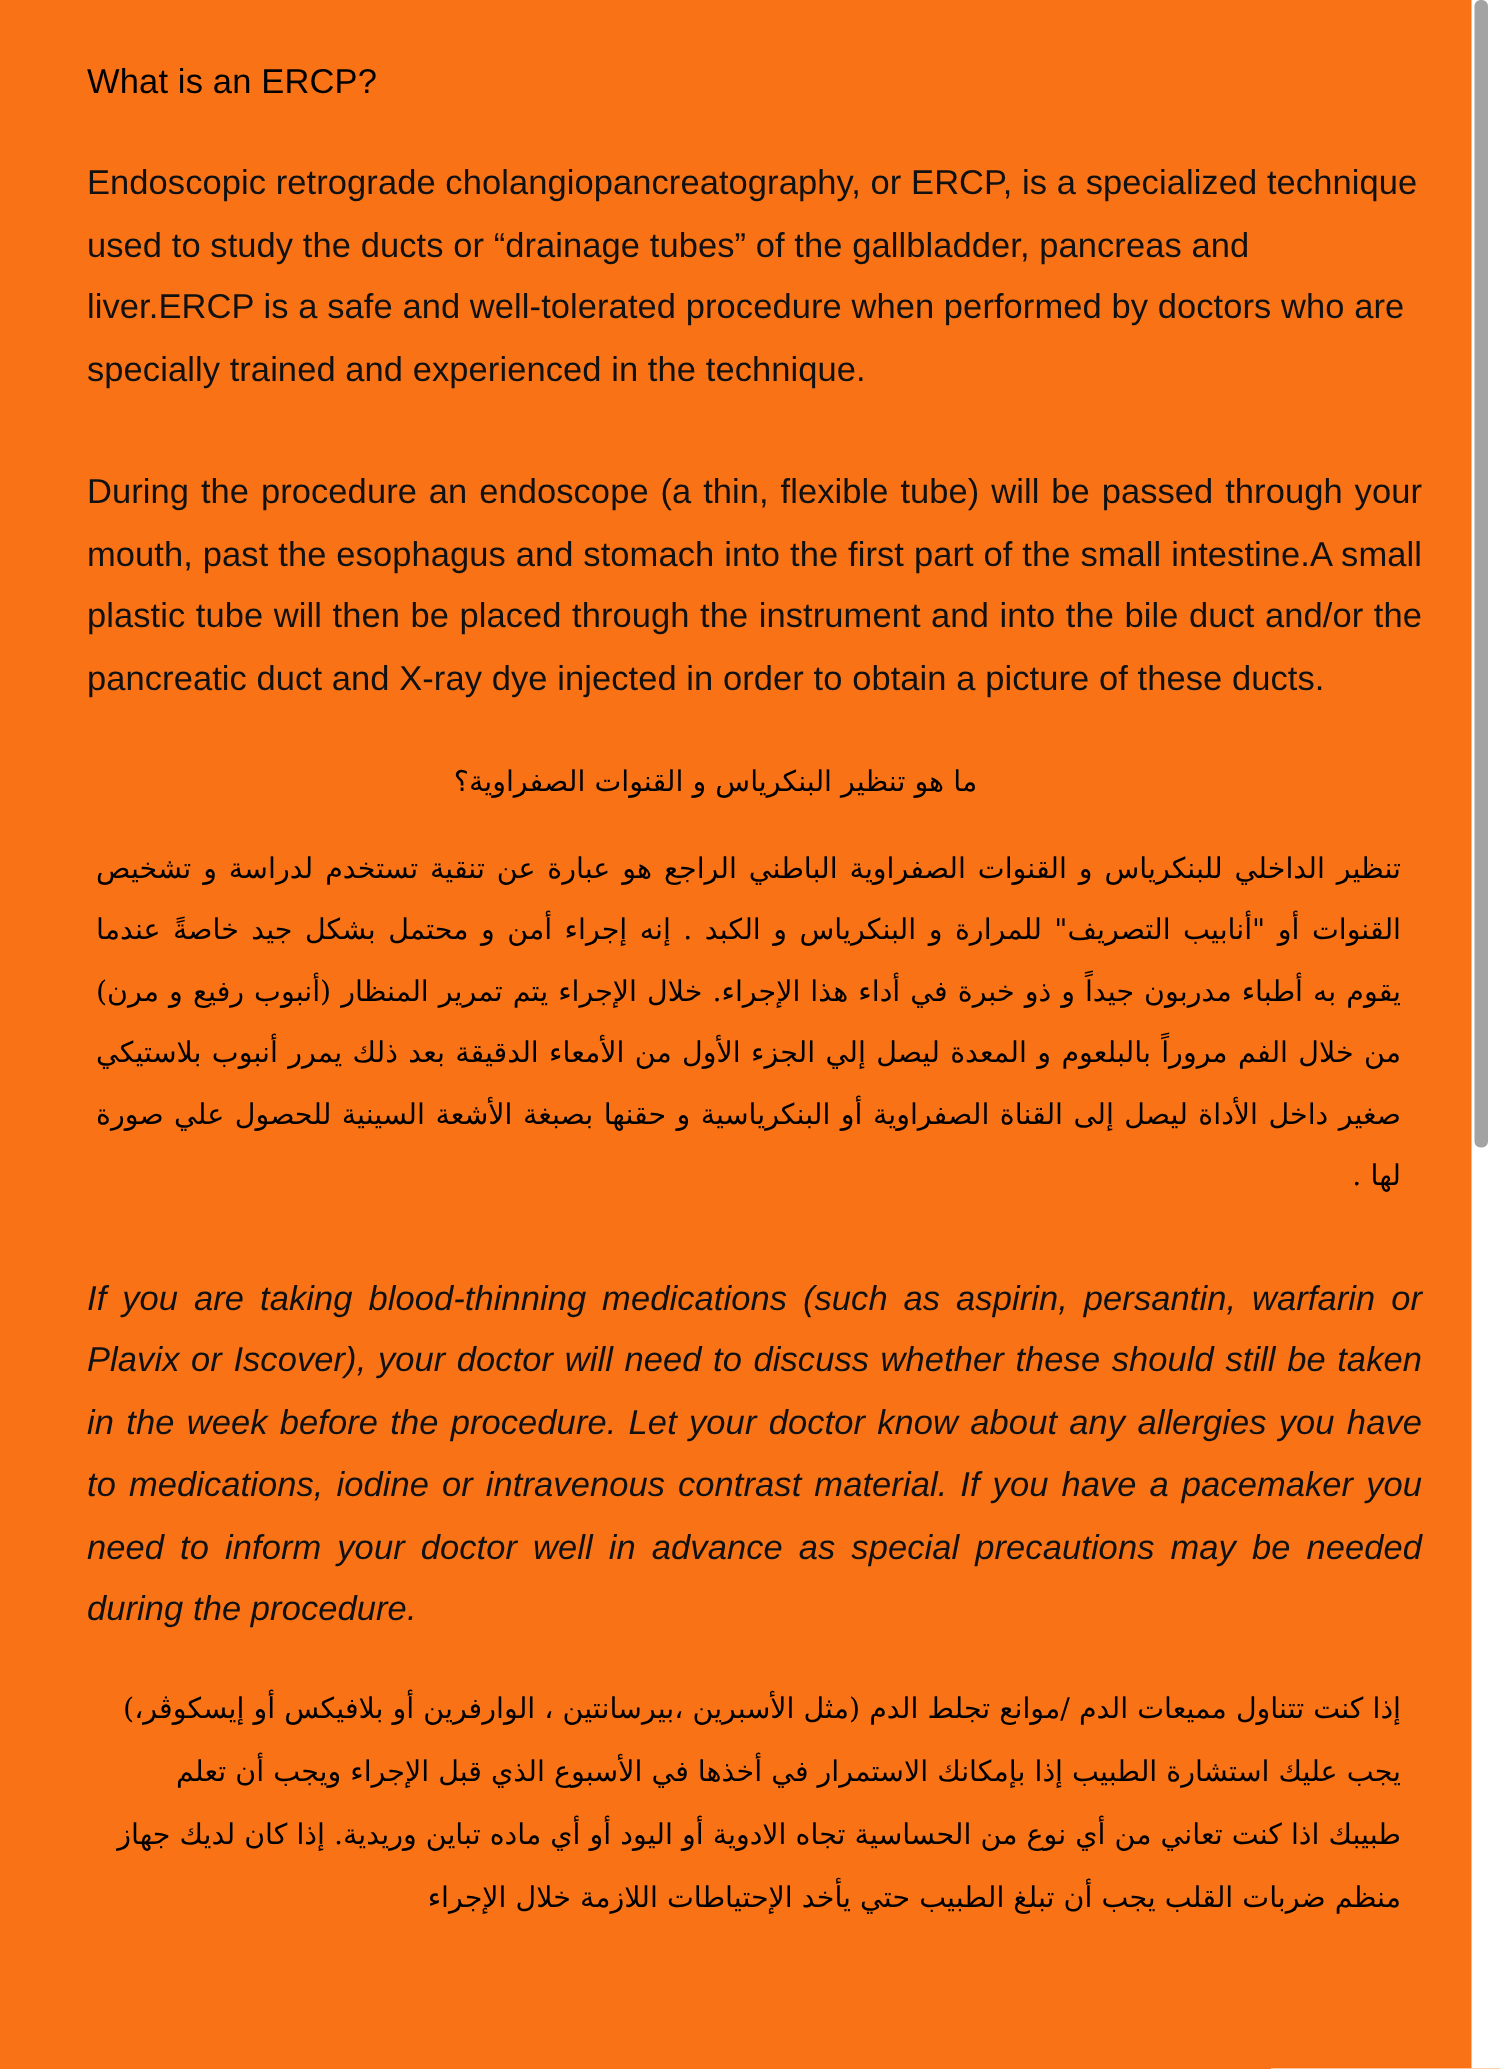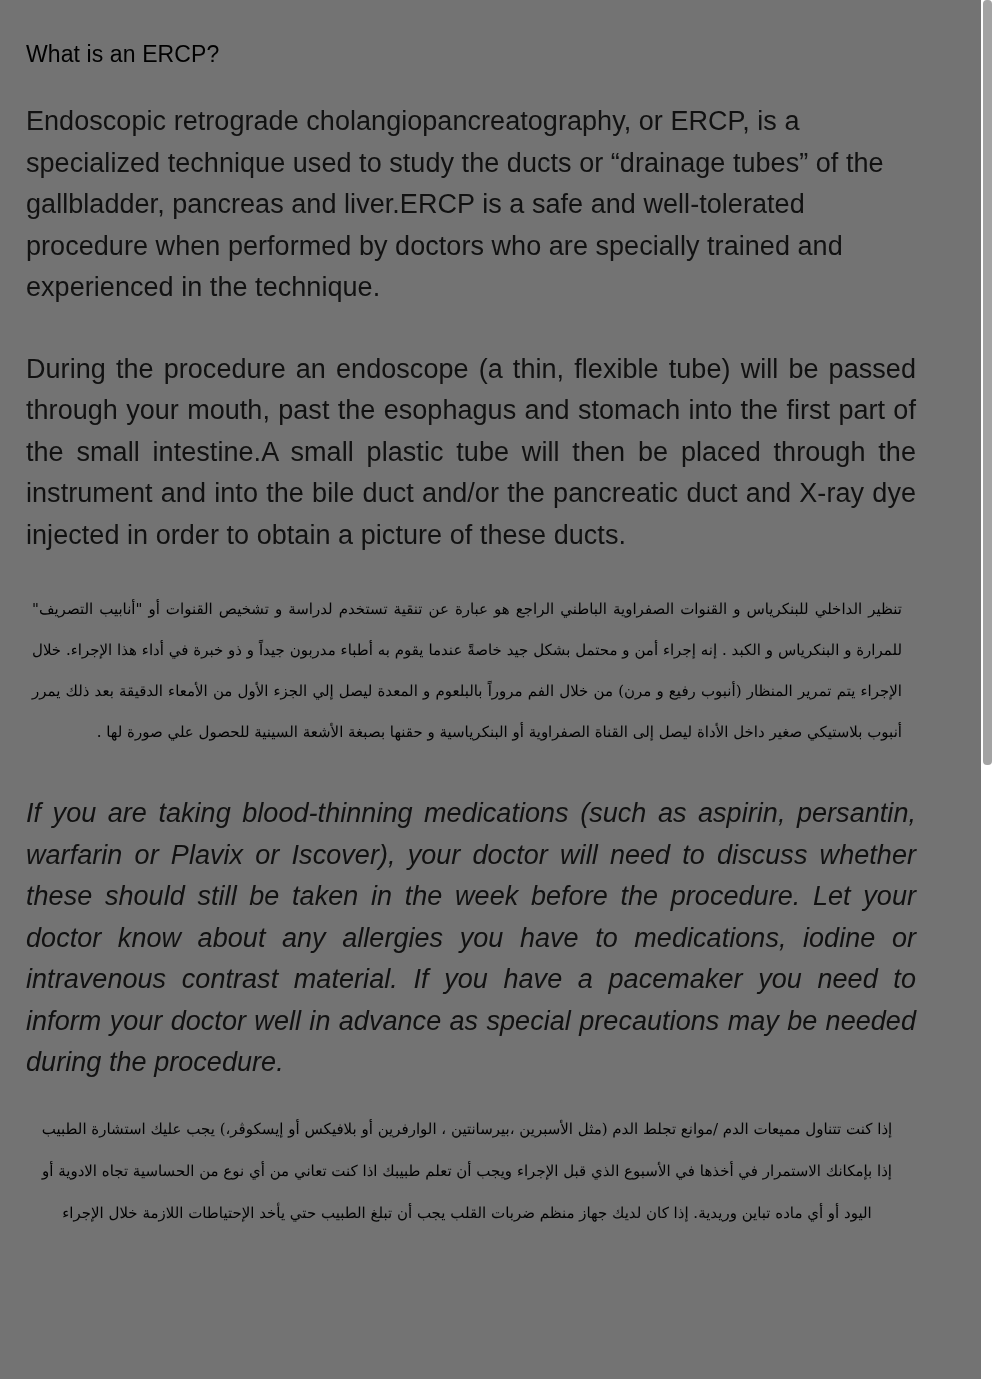--- a/index.html
+++ b/index.html
@@ -15,44 +15,44 @@
     font-family: "Liberation Sans", sans-serif;
     color: #000000;
   }
 
   .page {
     position: absolute;
     left: 0;
     top: 0;
     width: 1000px;
     height: 1379px;
-    background: #737373;
+    background: #f97316;
     box-sizing: border-box;
-    padding: 38px 62px 0 26px;
+    padding: 38px 62px 0 58px;
   }
 
   .doc-body {
     width: 890px;
   }
 
   
   .en-heading {
     font-family: "Liberation Sans", sans-serif;
     font-size: 23px;
     font-weight: 400;
     line-height: 1.45;
     color: #000000;
     margin: 0 0 30px 0;
     text-align: left;
     letter-spacing: 0.1px;
   }
 
   .en-para {
     font-family: "Liberation Sans", sans-serif;
-    font-size: 27px;
+    font-size: 23px;
     font-weight: 400;
     line-height: 41.5px;
     color: #111111;
     margin: 0 0 30px 0;
     text-align: left;
     letter-spacing: 0.05px;
   }
 
   .en-para.justify {
     text-align: justify;
@@ -81,33 +81,33 @@
     margin: 0 0 22px 0;
     text-align: center;
     padding-left: 0;
     padding-right: 52px;
   }
 
   .ar-para {
     direction: rtl;
     unicode-bidi: isolate;
     font-family: "DejaVu Serif", "Liberation Serif", serif;
-    font-size: 15px;
+    font-size: 19px;
     font-weight: 400;
     line-height: 41px;
     color: #000000;
     margin: 0 0 26px 0;
     text-align: justify;
     text-justify: inter-word;
     padding: 0 14px 0 6px;
   }
 
   .ar-para.ar-last {
     margin-bottom: 0;
-    text-align: center;
+    text-align: right;
     line-height: 42px;
   }
 
   .ar-para.ar-first {
     margin-bottom: 30px;
   }
 
   
   .scrollbar-track {
     position: absolute;
@@ -133,20 +133,21 @@
 
 <div class="page">
   <div class="doc-body">
 
     <h1 class="en-heading">What is an ERCP?</h1>
 
     <p class="en-para p-first">Endoscopic retrograde cholangiopancreatography, or ERCP, is a specialized technique used to study the ducts or “drainage tubes” of the gallbladder, pancreas and liver.ERCP is a safe and well-tolerated procedure when performed by doctors who are specially trained and experienced in the technique.</p>
 
     <p class="en-para justify p-second">During the procedure an endoscope (a thin, flexible tube) will be passed through your mouth, past the esophagus and stomach into the first part of the small intestine.A small plastic tube will then be placed through the instrument and into the bile duct and/or the pancreatic duct and X-ray dye injected in order to obtain a picture of these ducts.</p>
 
+    <div class="ar-heading">ما هو تنظير البنكرياس و القنوات الصفراوية؟</div>
 
     <div class="ar-para ar-first">تنظير الداخلي للبنكرياس و القنوات الصفراوية الباطني الراجع هو عبارة عن تنقية تستخدم لدراسة و تشخيص القنوات أو "أنابيب التصريف" للمرارة و البنكرياس و الكبد . إنه إجراء أمن و محتمل بشكل جيد خاصةً عندما يقوم به أطباء مدربون جيداً و ذو خبرة في أداء هذا الإجراء. خلال الإجراء يتم تمرير المنظار (أنبوب رفيع و مرن) من خلال الفم مروراً بالبلعوم و المعدة ليصل إلي الجزء الأول من الأمعاء الدقيقة بعد ذلك يمرر أنبوب بلاستيكي صغير داخل الأداة ليصل إلى القناة الصفراوية أو البنكرياسية و حقنها بصبغة الأشعة السينية للحصول علي صورة لها .</div>
 
     <p class="en-para justify p-third">If you are taking blood-thinning medications (such as aspirin, persantin, warfarin or Plavix or Iscover), your doctor will need to discuss whether these should still be taken in the week before the procedure. Let your doctor know about any allergies you have to medications, iodine or intravenous contrast material. If you have a pacemaker you need to inform your doctor well in advance as special precautions may be needed during the procedure.</p>
 
     <div class="ar-para ar-last">إذا كنت تتناول مميعات الدم /موانع تجلط الدم (مثل الأسبرين ،بيرسانتين ، الوارفرين أو بلافيكس أو إيسكوڤر،) يجب عليك استشارة الطبيب إذا بإمكانك الاستمرار في أخذها في الأسبوع الذي قبل الإجراء ويجب أن تعلم طبيبك اذا كنت تعاني من أي نوع من الحساسية تجاه الادوية أو اليود أو أي ماده تباين وريدية. إذا كان لديك جهاز منظم ضربات القلب يجب أن تبلغ الطبيب حتي يأخد الإحتياطات اللازمة خلال الإجراء</div>
 
   </div>
 </div>
 

